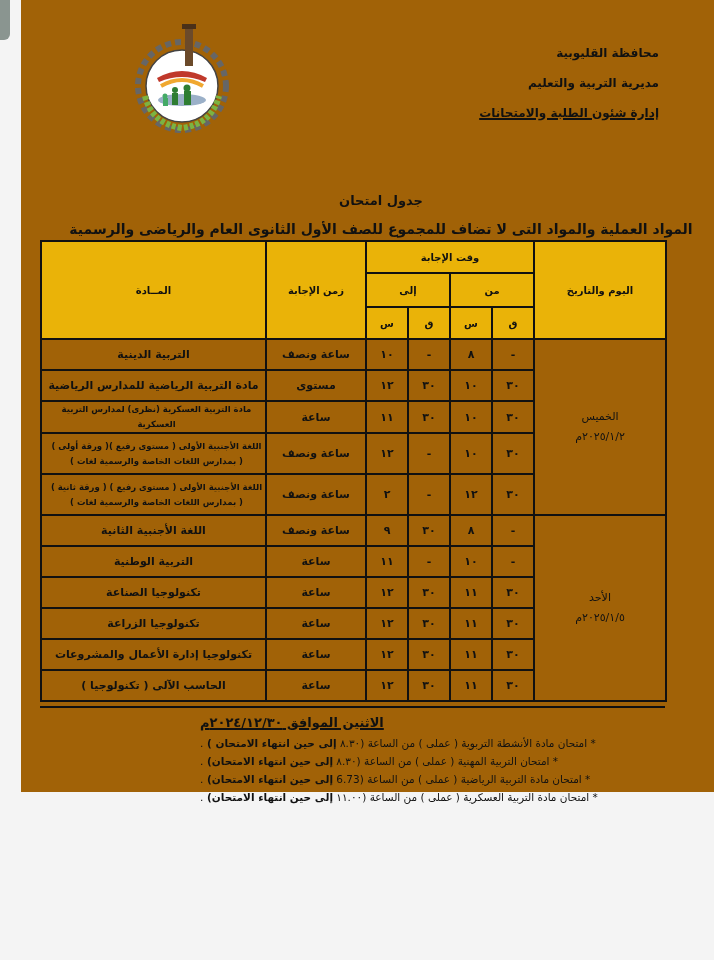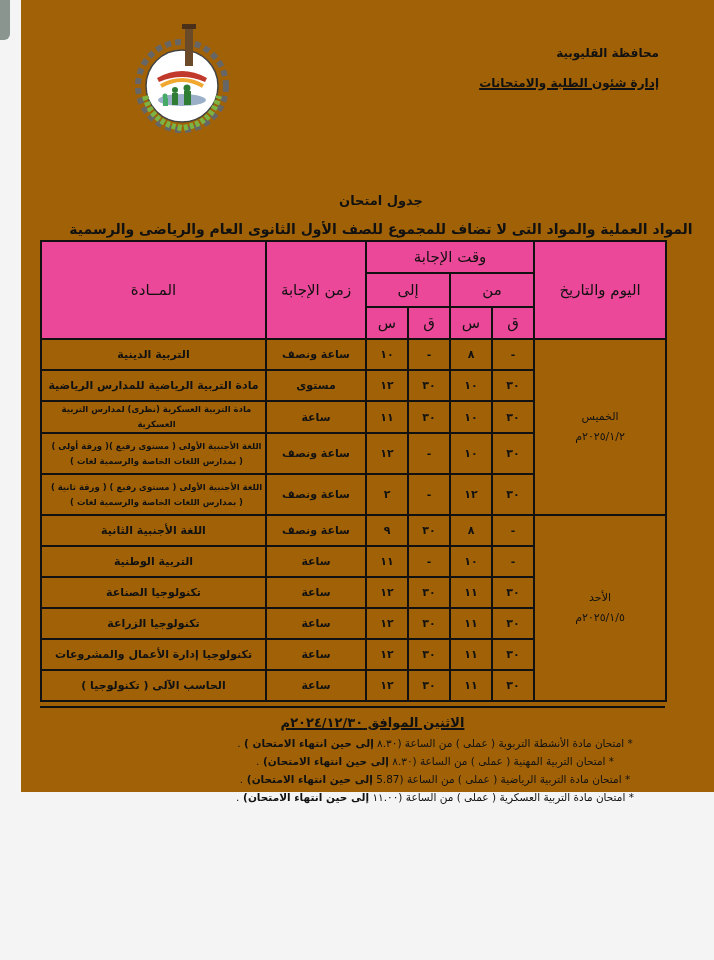--- a/index.html
+++ b/index.html
@@ -11,27 +11,27 @@
     .page { position: absolute; left: 21px; top: 0; width: 698px; height: 792px; background: #a16207; }
     .header-right { position: absolute; right: 60px; top: 38px; width: 240px; text-align: right; direction: rtl; font-family: "DejaVu Sans", sans-serif; font-weight: bold; font-size: 12px; line-height: 30px; }
     .header-right .l3 { text-decoration: underline; text-decoration-thickness: 2px; }
     .logo { position: absolute; left: 106px; top: 16px; width: 110px; height: 120px; }
     .titles { position: absolute; left: 30px; width: 660px; top: 140px; text-align: center; direction: rtl; font-weight: bold; margin-top: 48px; }
     .titles .t1 { font-size: 13px; line-height: 26px; }
     .titles .t2 { font-size: 14px; line-height: 30px; }
     .titles .t3 { font-size: 11px; line-height: 26px; }
     table.sched { position: absolute; left: 40px; top: 240px; width: 625px; border-collapse: collapse; direction: rtl; table-layout: fixed; }
     table.sched td, table.sched th { border: 2px solid #111; text-align: center; vertical-align: middle; padding: 0; }
-    table.sched th { background: #ec4899; font-weight: normal; font-size: 15px; }
+    table.sched th { background: #eab308; font-weight: bold; font-size: 10px; }
     table.sched td { font-size: 11px; font-weight: bold; height: 29px; }
     table.sched td.subj-small { font-size: 8.5px; line-height: 15px; padding-left: 6px; }
     table.sched td.day { font-size: 11px; font-weight: normal; line-height: 20px; }
     table.sched td.subj { font-size: 11px; }
     .sep { position: absolute; left: 40px; top: 706px; width: 625px; height: 2px; background: #111; }
-    .notes { position: absolute; left: 200px; width: 470px; top: 712px; direction: rtl; text-align: center; font-size: 10.5px; line-height: 18px; }
+    .notes { position: absolute; left: 200px; width: 470px; top: 712px; direction: rtl; text-align: left; font-size: 10.5px; line-height: 18px; }
     .notes .day-line { font-weight: bold; font-size: 13px; text-decoration: underline; text-decoration-thickness: 2px; line-height: 22px; padding-right: 125px; }
     .notes .b { font-weight: bold; }
   </style>
 </head>
 <body>
 
 <div class="left-edge"></div>
 
 <div class="page">
 
@@ -49,20 +49,21 @@
       <circle cx="60" cy="72" r="3.5" fill="#2e7d32"></circle>
         <rect x="57" y="75" width="7" height="14" fill="#2e7d32"></rect>
       <circle cx="38" cy="80" r="2.5" fill="#4a6"></circle>
         <rect x="36" y="82" width="5" height="8" fill="#4a6"></rect>
       <path d="M18 80 Q25 108 55 112 Q85 108 92 80" fill="none" stroke="#7cb342" stroke-width="6" stroke-dasharray="4 2"></path>
     </svg>
   </div>
 
   <div class="header-right">
     <div>محافظة القليوبية</div>
+    <div>مديرية التربية والتعليم</div>
     <div class="l3">إدارة شئون الطلبة والامتحانات</div>
   </div>
 
   <div class="titles">
     <div class="t1">جدول امتحان</div>
     <div class="t2">المواد العملية والمواد التى لا تضاف للمجموع للصف الأول الثانوى العام والرياضى والرسمية لغات</div>
     <div class="t3">( نصــف العــام ) ٢٠٢٥/٢٠٢٤م</div>
   </div>
 </div>
 
@@ -218,16 +219,16 @@
     </tbody>
 </table>
 
 <div class="sep"></div>
 
 <div class="notes">
   <div class="day-line">الاثنين الموافق ٢٠٢٤/١٢/٣٠م</div>
   <div id="notes-list">
       <div><span>* امتحان مادة الأنشطة التربوية ( عملى ) من الساعة (٨.٣٠ </span><span class="b"> إلى حين انتهاء الامتحان ) </span><span>.</span></div>
       <div><span>* امتحان التربية المهنية ( عملى ) من الساعة (٨.٣٠ </span><span class="b"> إلى حين انتهاء الامتحان) </span><span>.</span></div>
-      <div><span>* امتحان مادة التربية الرياضية ( عملى ) من الساعة (5.87 </span><span class="b"> إلى حين انتهاء الامتحان) </span><span>.</span></div>
+      <div><span>* امتحان مادة التربية الرياضية ( عملى ) من الساعة (6.73 </span><span class="b"> إلى حين انتهاء الامتحان) </span><span>.</span></div>
       <div><span>* امتحان مادة التربية العسكرية ( عملى ) من الساعة (١١.٠٠ </span><span class="b"> إلى حين انتهاء الامتحان) </span><span>.</span></div>
     </div>
 </div>
 
 </body></html>

